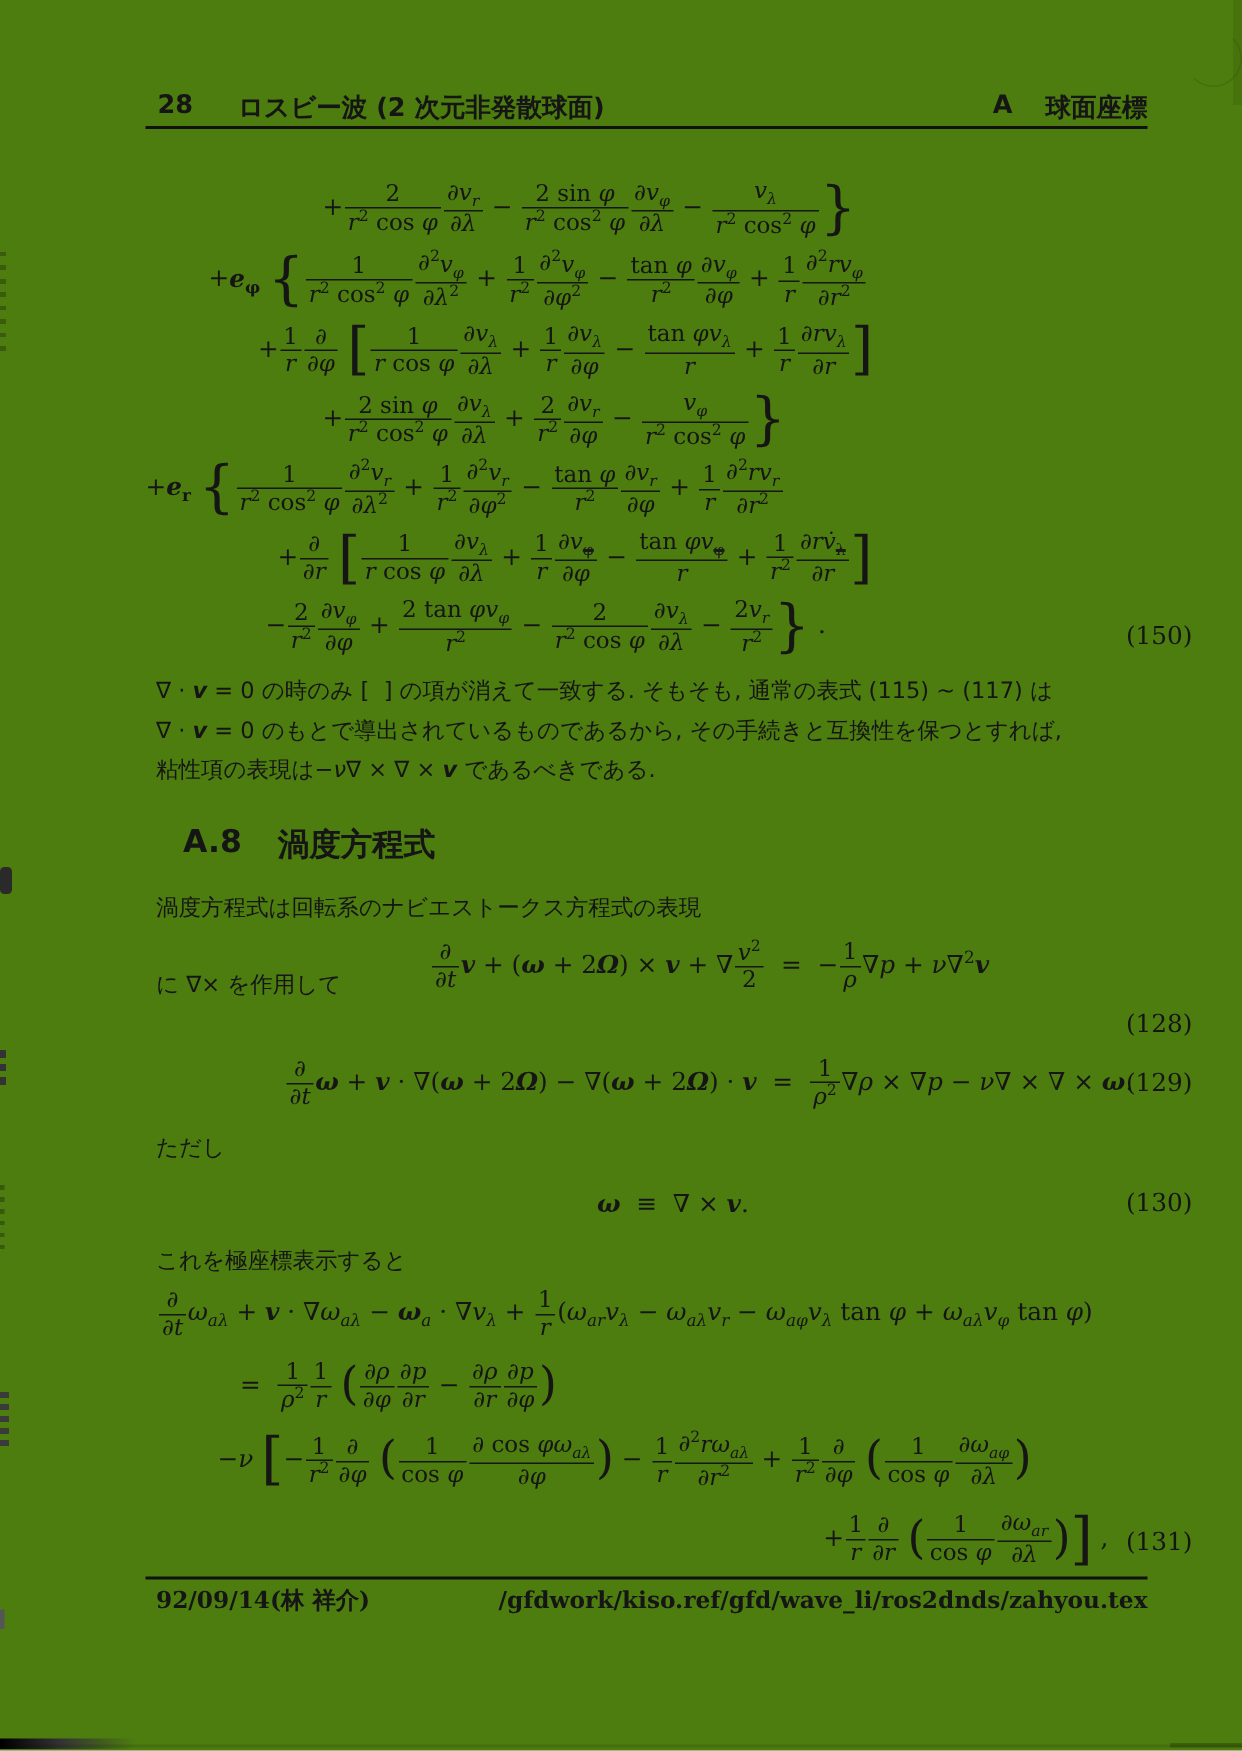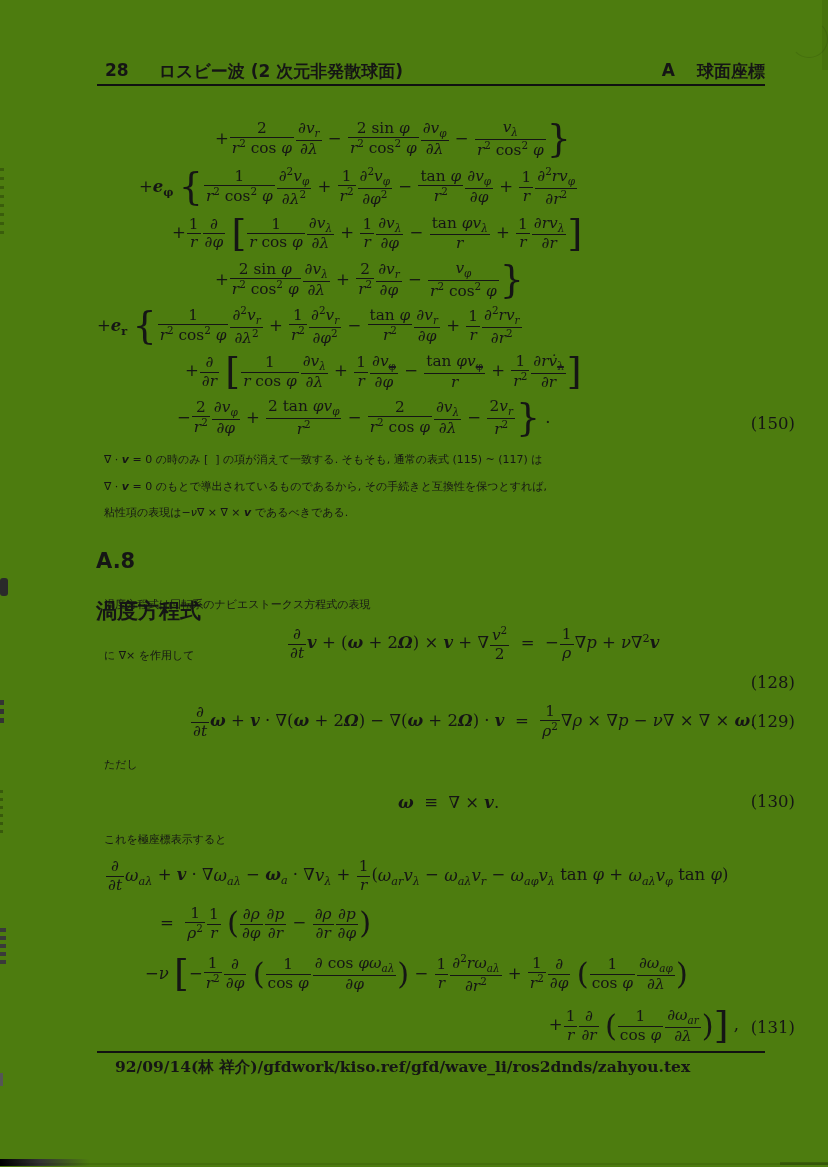--- a/index.html
+++ b/index.html
@@ -6,28 +6,28 @@
   .page{position:relative;width:828px;height:1167px;background:#4d7c0f;overflow:hidden;
         font-family:"DejaVu Serif","Liberation Serif",serif;color:#151515;}
   
   .hdr{position:absolute;top:56px;left:97px;width:668px;height:27px;
        font-family:"DejaVu Sans","Liberation Sans",sans-serif;font-weight:bold;font-size:17px;
        display:flex;justify-content:space-between;align-items:flex-end;}
   .hdr-left{display:flex;gap:30px;padding-left:8px;}
   .hdr-right{display:flex;gap:22px;}
   .hdr-rule{position:absolute;top:84px;left:97px;width:668px;border-top:2.6px solid #111;}
   .ftr-rule{position:absolute;top:1051px;left:97px;width:668px;border-top:2.4px solid #111;}
-  .ftr{position:absolute;top:1057px;left:108px;width:668px;font-size:15.5px;font-weight:bold;
-       display:flex;justify-content:flex-start;padding:0;}
+  .ftr{position:absolute;top:1057px;left:97px;width:668px;font-size:15.5px;font-weight:bold;
+       display:flex;justify-content:space-between;padding:0;}
   .ftr .l{padding-left:7px;}
   
-  .para{position:absolute;left:104px;width:664px;font-size:11px;line-height:26.5px;
+  .para{position:absolute;left:104px;width:664px;font-size:15px;line-height:26.5px;
         font-family:"DejaVu Sans","Liberation Sans",sans-serif;}
-  .sec{position:absolute;left:96px;font-family:"DejaVu Sans","Liberation Sans",sans-serif;
-       font-weight:bold;font-size:21px;display:flex;gap:24px;flex-direction:column;}
+  .sec{position:absolute;left:122px;font-family:"DejaVu Sans","Liberation Sans",sans-serif;
+       font-weight:bold;font-size:21px;display:flex;gap:24px;}
   
   .eqblock{position:absolute;left:97px;width:698px;}
   .eqrow{display:flex;align-items:center;font-size:16.5px;white-space:nowrap;}
   .eqrow .m{white-space:nowrap;}
   .eqnum{position:absolute;right:0;font-size:16.5px;}
   .fr{display:inline-block;vertical-align:middle;text-align:center;font-size:0.93em;line-height:1.12;margin:0 1px;}
   .fr .n{display:block;padding:0 2px;}
   .fr .d{display:block;border-top:1.3px solid #151515;padding:0 2px;}
   .br{font-size:2.3em;font-weight:300;vertical-align:middle;line-height:1;}
   .bp{font-size:1.85em;font-weight:300;vertical-align:middle;line-height:1;}

